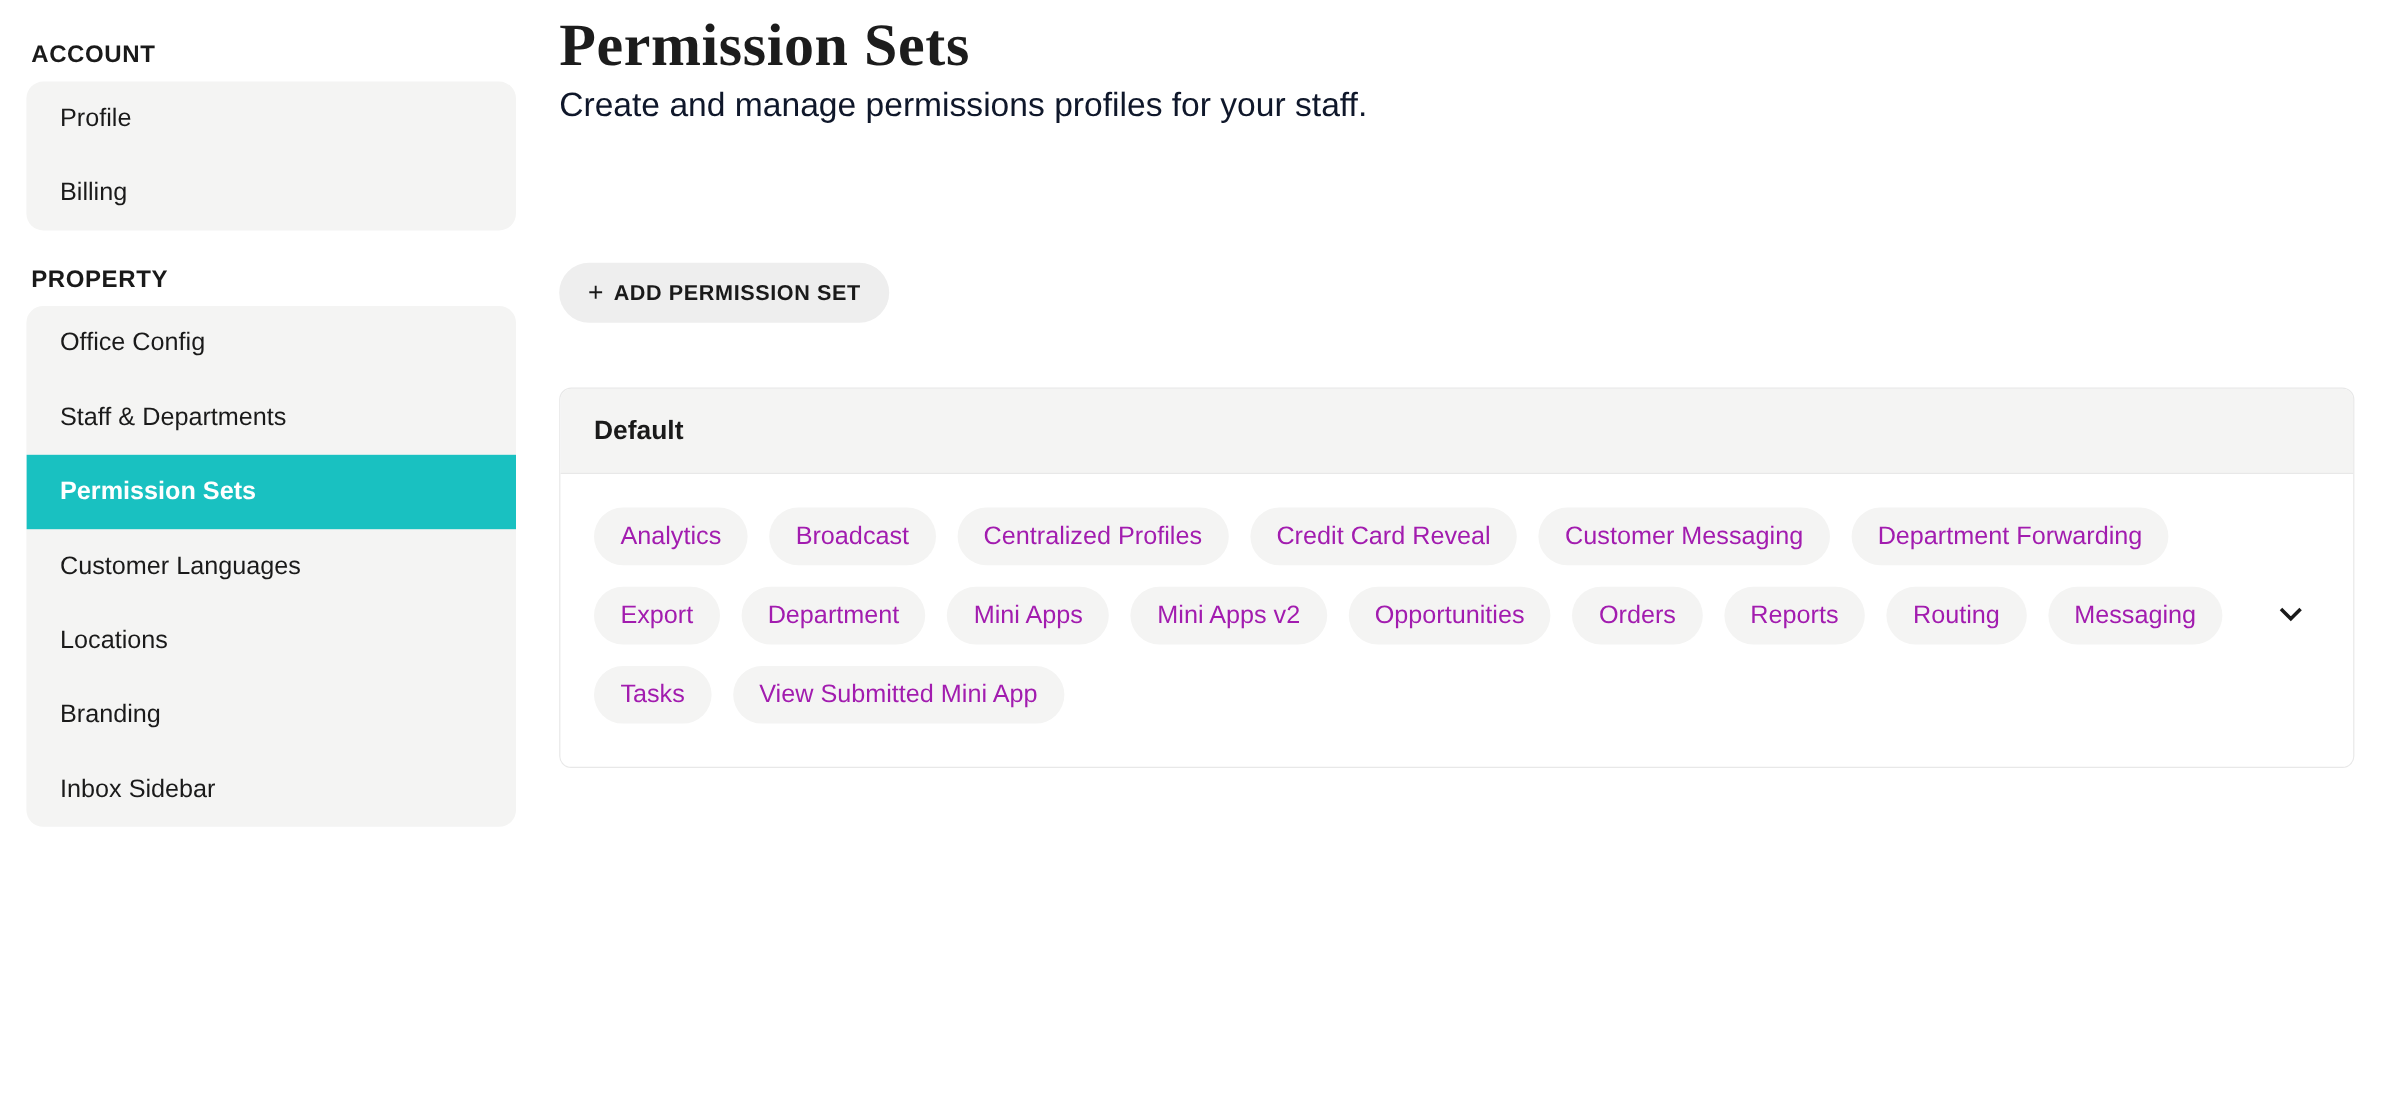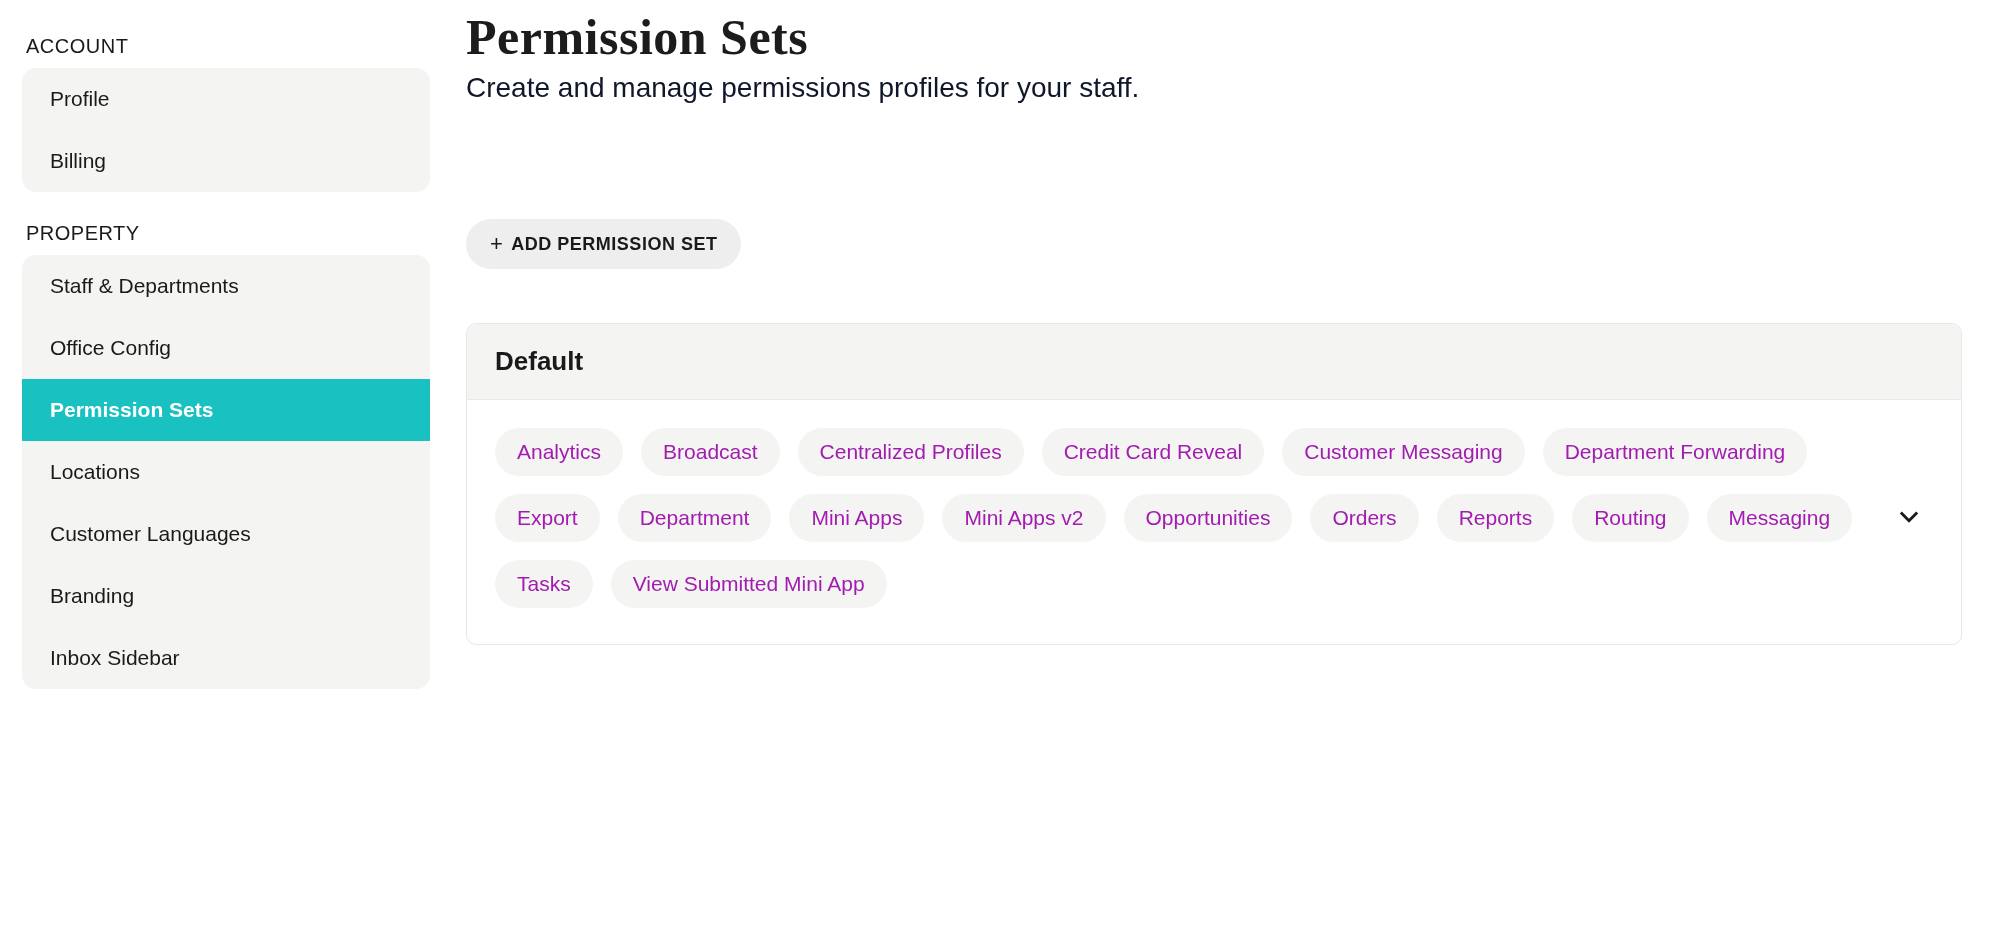--- a/index.html
+++ b/index.html
@@ -14,21 +14,21 @@
       display: flex;
       min-height: 100vh;
     }
     .sidebar {
       width: 430px;
       padding: 35px 0 0 22px;
       flex-shrink: 0;
     }
     .sidebar-section-label {
       font-size: 20px;
-      font-weight: 400;
+      font-weight: 700;
       letter-spacing: 0.5px;
       color: #1a1a1a;
       margin-bottom: 10px;
       padding-left: 4px;
     }
     .sidebar-group {
       background: #f4f4f3;
       border-radius: 14px;
       overflow: hidden;
       margin-bottom: 30px;
@@ -87,21 +87,21 @@
     }
     .card {
       border: 1px solid #e8e8e8;
       border-radius: 10px;
       overflow: hidden;
       margin-right: 8px;
     }
     .card-header {
       background: #f4f4f3;
       padding: 22px 28px;
-      font-size: 26px;
+      font-size: 22px;
       font-weight: 700;
       color: #1a1a1a;
       border-bottom: 1px solid #e8e8e8;
     }
     .card-body {
       display: flex;
       align-items: center;
       padding: 28px 28px 36px 28px;
       gap: 20px;
     }
@@ -139,25 +139,25 @@
   <div>
     <div class="sidebar-section-label">ACCOUNT</div>
     <div class="sidebar-group">
       <div class="sidebar-item">Profile</div>
       <div class="sidebar-item">Billing</div>
     </div>
   </div>
   <div>
     <div class="sidebar-section-label">PROPERTY</div>
     <div class="sidebar-group">
+      <div class="sidebar-item">Office Config</div>
       <div class="sidebar-item">Staff &amp; Departments</div>
-      <div class="sidebar-item">Office Config</div>
       <div class="sidebar-item active">Permission Sets</div>
+      <div class="sidebar-item">Customer Languages</div>
       <div class="sidebar-item">Locations</div>
-      <div class="sidebar-item">Customer Languages</div>
       <div class="sidebar-item">Branding</div>
       <div class="sidebar-item">Inbox Sidebar</div>
     </div>
   </div>
 </nav>
 
 <main class="main">
   <h1 class="page-title">Permission Sets</h1>
   <p class="page-subtitle">Create and manage permissions profiles for your staff.</p>
 

